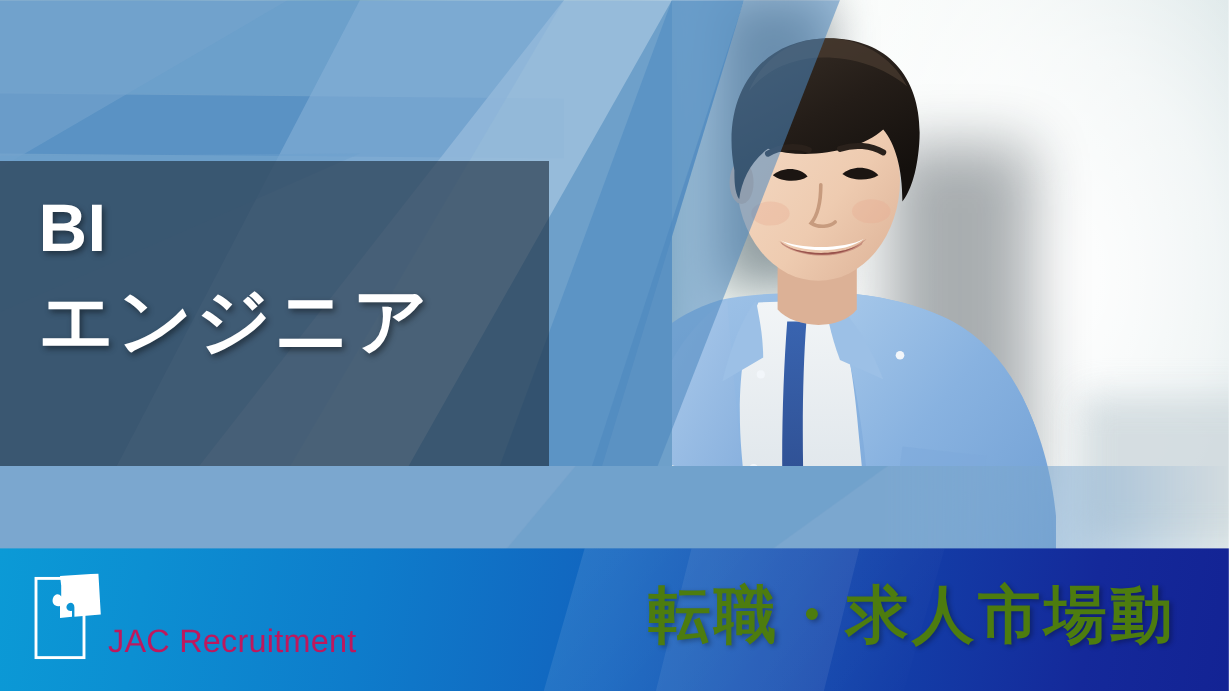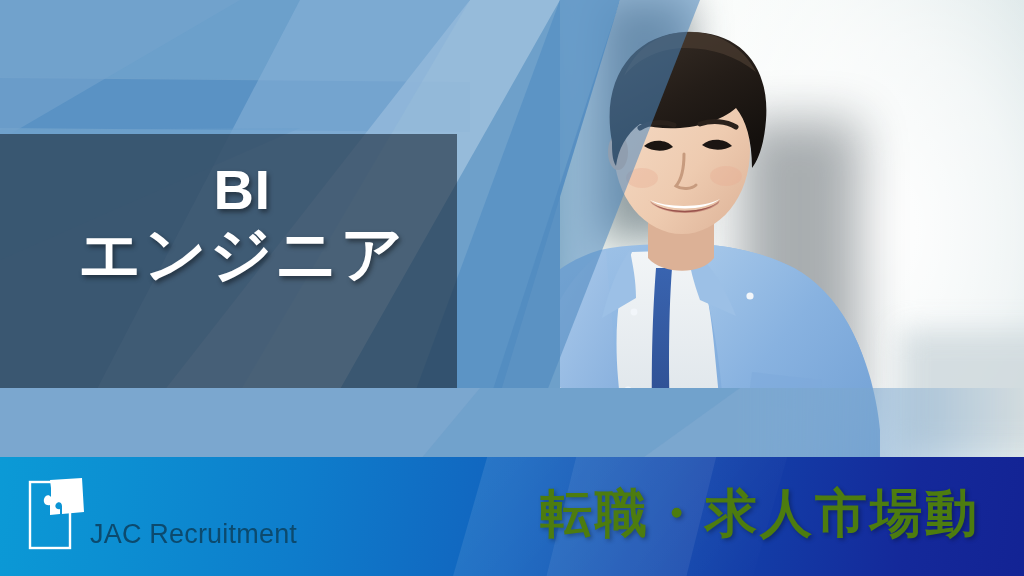--- a/index.html
+++ b/index.html
@@ -10,21 +10,20 @@
   body {
     font-family: "Liberation Sans", "DejaVu Sans", sans-serif;
   }
 
   .banner {
     position: relative;
     width: 1024px;
     height: 576px;
     overflow: hidden;
     background: #eef3f5;
-    text-align: center;
   }
 
   
   .photo {
     position: absolute;
     inset: 0;
     background:
       
       radial-gradient(ellipse 300px 420px at 880px 230px, rgba(255,255,255,0.96) 0%, rgba(255,255,255,0.55) 45%, rgba(255,255,255,0) 75%),
       
@@ -97,21 +96,21 @@
     font-size: 56px;
     font-weight: 700;
     line-height: 1.08;
     letter-spacing: 0.5px;
   }
   .title-line-2 {
     font-size: 62px;
     font-weight: 700;
     line-height: 1.1;
     letter-spacing: 2px;
-    margin-top: 0;
+    margin-top: 14px;
   }
 
   
   .bottom-bar {
     position: absolute;
     left: 0; bottom: 0;
     width: 1024px; height: 119px;
     background: linear-gradient(100deg, #0b9ad6 0%, #0c8fd2 12%, #0e7ccb 30%, #1263be 50%, #133fa8 72%, #14299a 88%, #132394 100%);
     overflow: hidden;
   }
@@ -135,21 +134,21 @@
     position: absolute;
     left: 28px; top: 478px;
     display: flex;
     align-items: flex-end;
     gap: 0px;
   }
   .logo-mark { position: relative; width: 58px; height: 72px; }
   .logo-wordmark {
     font-size: 27px;
     font-weight: 400;
-    color: #0c4a6e;
+    color: #be185d;
     letter-spacing: 0.2px;
     line-height: 1;
     position: absolute;
     left: 62px;
     bottom: 2px;
     white-space: nowrap;
   }
 
   
   .bar-headline {

